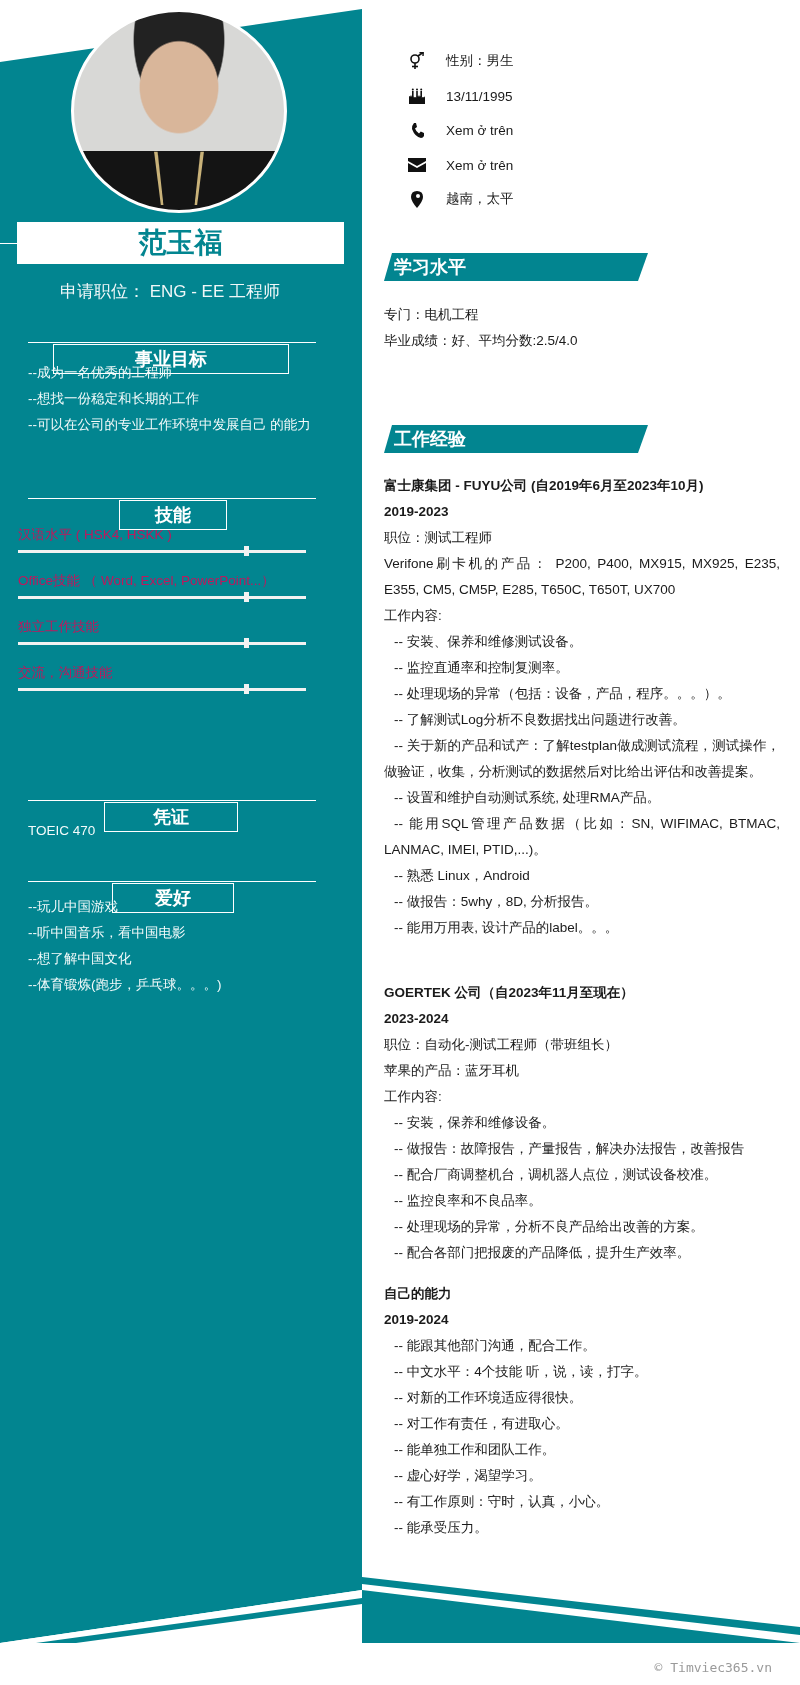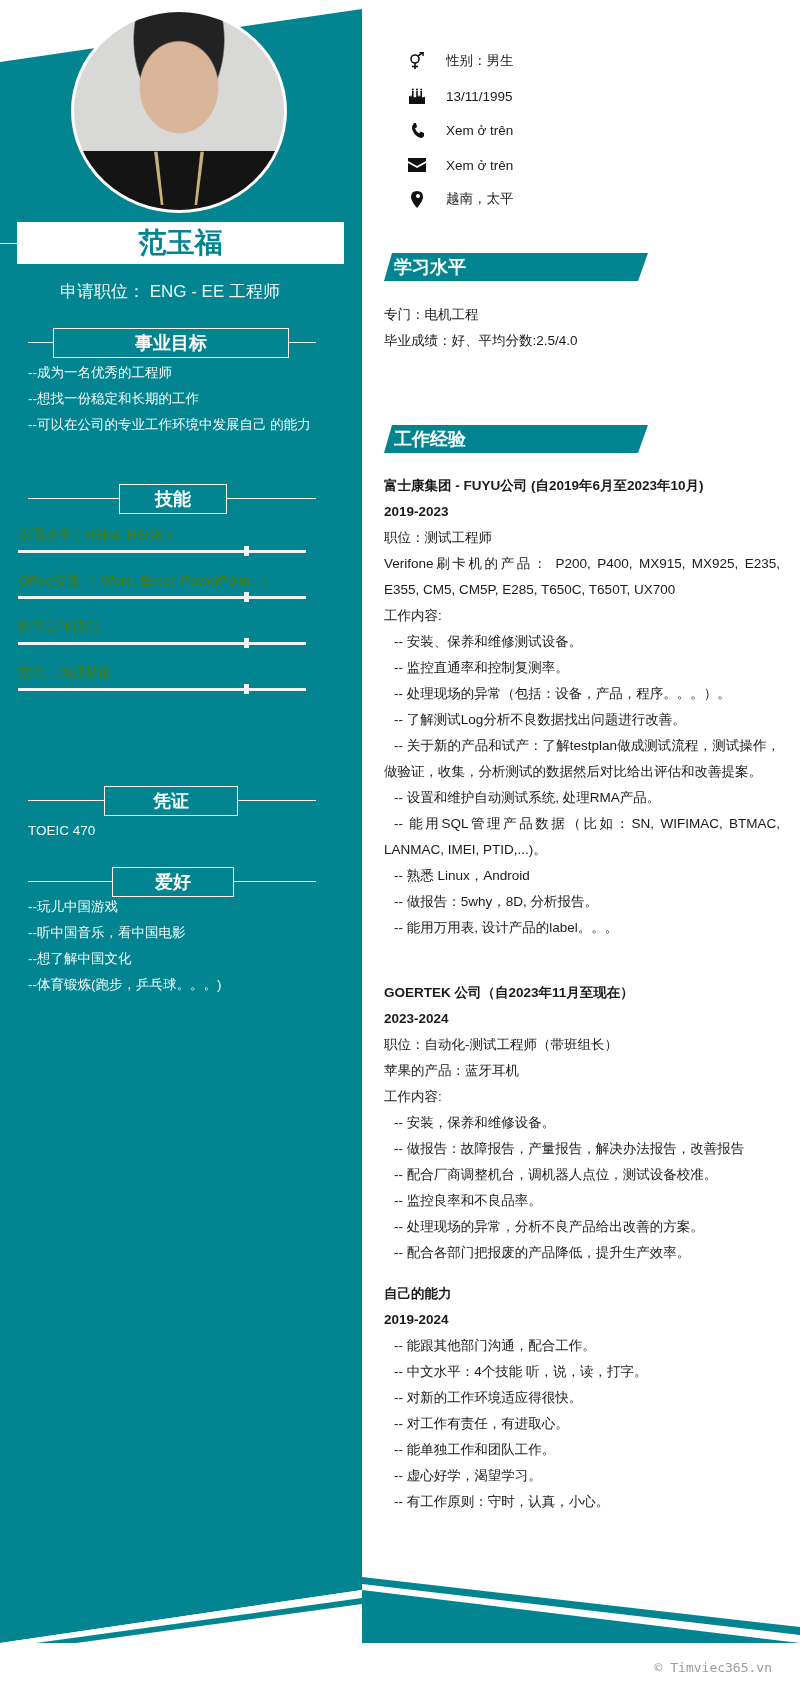--- a/index.html
+++ b/index.html
@@ -19,27 +19,27 @@
   .avatar .collar { position: absolute; left: 40%; bottom: 0; width: 20%; height: 28%;
     border-left: 3px solid #c9b279; border-right: 3px solid #c9b279; transform: perspective(60px) rotateX(-20deg); }
   .name-bar { position: absolute; left: 17px; top: 222px; width: 327px; height: 42px; background: #fff; }
   .name-line { position: absolute; left: 0; top: 243px; width: 17px; height: 1px; background: #fff; }
   .name { position: absolute; left: 17px; top: 222px; width: 327px; height: 42px; text-align: center;
     color: #028590; font-size: 28px; font-weight: bold; line-height: 42px; }
   .position { position: absolute; left: 0; top: 280px; width: 340px; text-align: center; font-size: 17px; color: #f0f7f8; }
 
   .sec-head { position: absolute; left: 28px; width: 288px; height: 30px; }
   .sec-head .line { position: absolute; top: 14px; left: 0; right: 0; height: 1px; background: #fff; }
-  .sec-head .box { position: absolute; top: 0; height: 30px; border: 1px solid #fff; background: #028590;
+  .sec-head .box { position: absolute; top: 16px; height: 30px; border: 1px solid #fff; background: #028590;
     text-align: center; font-size: 18px; font-weight: bold; line-height: 28px; color: #fff; }
 
   .side-list { position: absolute; left: 28px; width: 300px; font-size: 13.5px; line-height: 26px; color: #f4fbfb; }
 
   .skill { position: absolute; left: 18px; width: 290px; }
-  .skill .label { font-size: 13.5px; color: #4d7c0f; }
+  .skill .label { font-size: 13.5px; color: #be185d; }
   .skill .bar { position: relative; margin-top: 6px; height: 3px; width: 288px; background: #f2f2f2; }
   .skill .knob { position: absolute; top: -4px; width: 5px; height: 10px; background: #f2f2f2; }
 
   .main { position: absolute; left: 384px; top: 0; width: 396px; z-index: 1; font-size: 13.5px; color: #1a1a1a; }
   .info-row { position: absolute; left: 18px; height: 20px; display: flex; align-items: center; }
   .info-row .ico { width: 30px; display: flex; justify-content: center; }
   .info-row .txt { margin-left: 14px; font-size: 13.5px; }
 
   .banner { position: absolute; left: 0; width: 264px; height: 28px; }
   .banner svg { position: absolute; left: 0; top: 0; }
@@ -244,16 +244,17 @@
   <div class="block" style="top:1281px;">
     <div class="b">自己的能力</div>
     <div class="b">2019-2024</div>
     <div class="it">-- 能跟其他部门沟通，配合工作。</div>
     <div class="it">-- 中文水平：4个技能 听，说，读，打字。</div>
     <div class="it">-- 对新的工作环境适应得很快。</div>
     <div class="it">-- 对工作有责任，有进取心。</div>
     <div class="it">-- 能单独工作和团队工作。</div>
     <div class="it">-- 虚心好学，渴望学习。</div>
     <div class="it">-- 有工作原则：守时，认真，小心。</div>
+    <div class="it">-- 能承受压力。</div>
   </div>
 </div>
 
 <div class="footer">© Timviec365.vn</div>
 
 </body></html>

